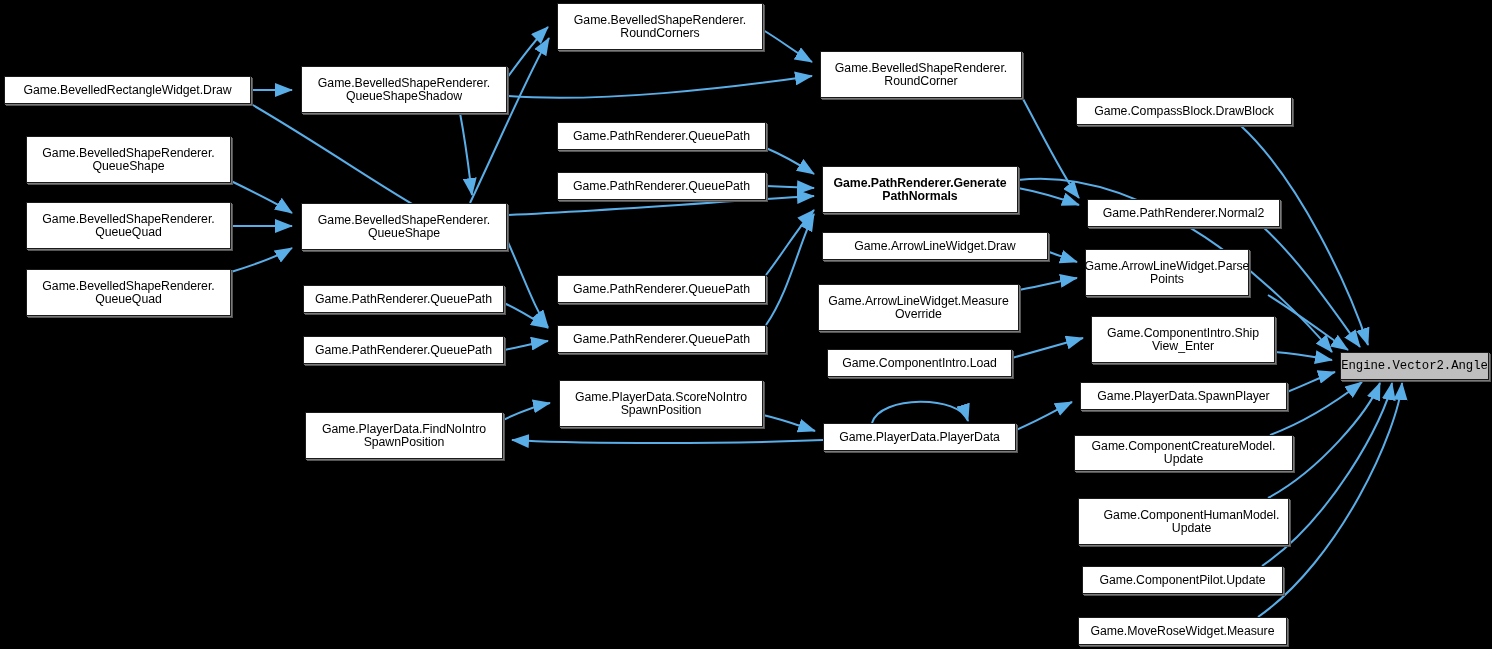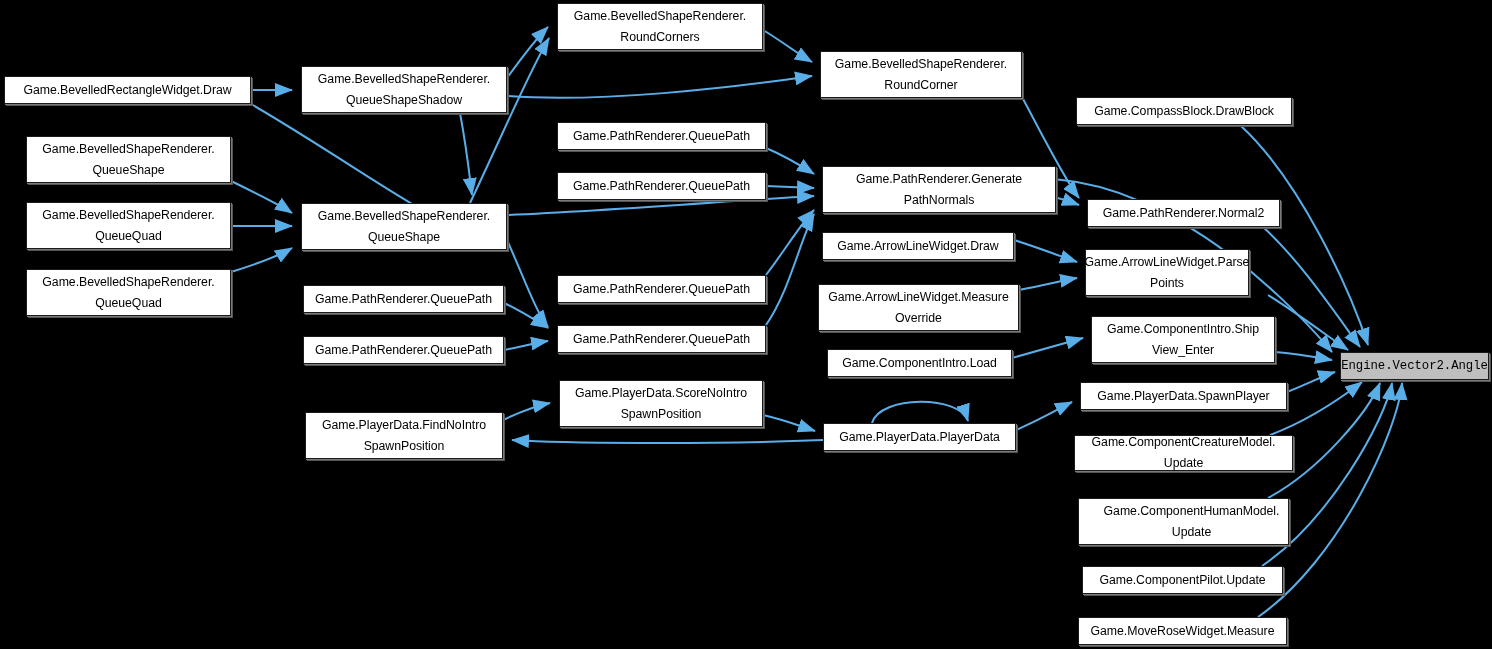--- a/index.html
+++ b/index.html
@@ -28,21 +28,21 @@
     box-sizing: border-box;
     background: #ffffff;
     border: 1px solid #1a1a1a;
     box-shadow: 1px 1px 0 0 #7a7a7a, 2px 2px 0 0 #555555;
     display: flex;
     align-items: center;
     justify-content: center;
     text-align: center;
     color: #000000;
     font-size: 12.3px;
-    line-height: 21px;
+    line-height: 13px;
     letter-spacing: -0.05px;
     white-space: pre-line;
     z-index: 2;
   }
   .node.highlight {
     background: #bfbfbf;
   }
 </style>
 </head>
 <body>
@@ -114,23 +114,23 @@
       <div class="node" style="left: 557px; top: 3px; width: 206px; height: 47px;">Game.BevelledShapeRenderer.
 RoundCorners</div>
       <div class="node" style="left: 557px; top: 122px; width: 209px; height: 28px;">Game.PathRenderer.QueuePath</div>
       <div class="node" style="left: 557px; top: 172px; width: 209px; height: 28px;">Game.PathRenderer.QueuePath</div>
       <div class="node" style="left: 557px; top: 275px; width: 209px; height: 28px;">Game.PathRenderer.QueuePath</div>
       <div class="node" style="left: 557px; top: 325px; width: 209px; height: 28px;">Game.PathRenderer.QueuePath</div>
       <div class="node" style="left: 559px; top: 380px; width: 204px; height: 47px;">Game.PlayerData.ScoreNoIntro
 SpawnPosition</div>
       <div class="node" style="left: 820px; top: 51px; width: 202px; height: 47px;">Game.BevelledShapeRenderer.
 RoundCorner</div>
-      <div class="node" style="left: 822px; top: 166px; width: 234px; height: 47px;">Game.PathRenderer.Generate
+      <div class="node" style="left: 822px; top: 166px; width: 196px; height: 47px; font-weight: bold;">Game.PathRenderer.Generate
 PathNormals</div>
-      <div class="node" style="left: 822px; top: 232px; width: 192px; height: 28px;">Game.ArrowLineWidget.Draw</div>
+      <div class="node" style="left: 822px; top: 232px; width: 226px; height: 28px;">Game.ArrowLineWidget.Draw</div>
       <div class="node" style="left: 818px; top: 284px; width: 201px; height: 47px;">Game.ArrowLineWidget.Measure
 Override</div>
       <div class="node" style="left: 827px; top: 349px; width: 185px; height: 28px;">Game.ComponentIntro.Load</div>
       <div class="node" style="left: 823px; top: 423px; width: 193px; height: 28px;">Game.PlayerData.PlayerData</div>
       <div class="node" style="left: 1076px; top: 97px; width: 216px; height: 28px;">Game.CompassBlock.DrawBlock</div>
       <div class="node" style="left: 1087px; top: 199px; width: 193px; height: 28px;">Game.PathRenderer.Normal2</div>
       <div class="node" style="left: 1085px; top: 249px; width: 164px; height: 47px;">Game.ArrowLineWidget.Parse
 Points</div>
       <div class="node" style="left: 1091px; top: 316px; width: 184px; height: 47px;">Game.ComponentIntro.Ship
 View_Enter</div>

